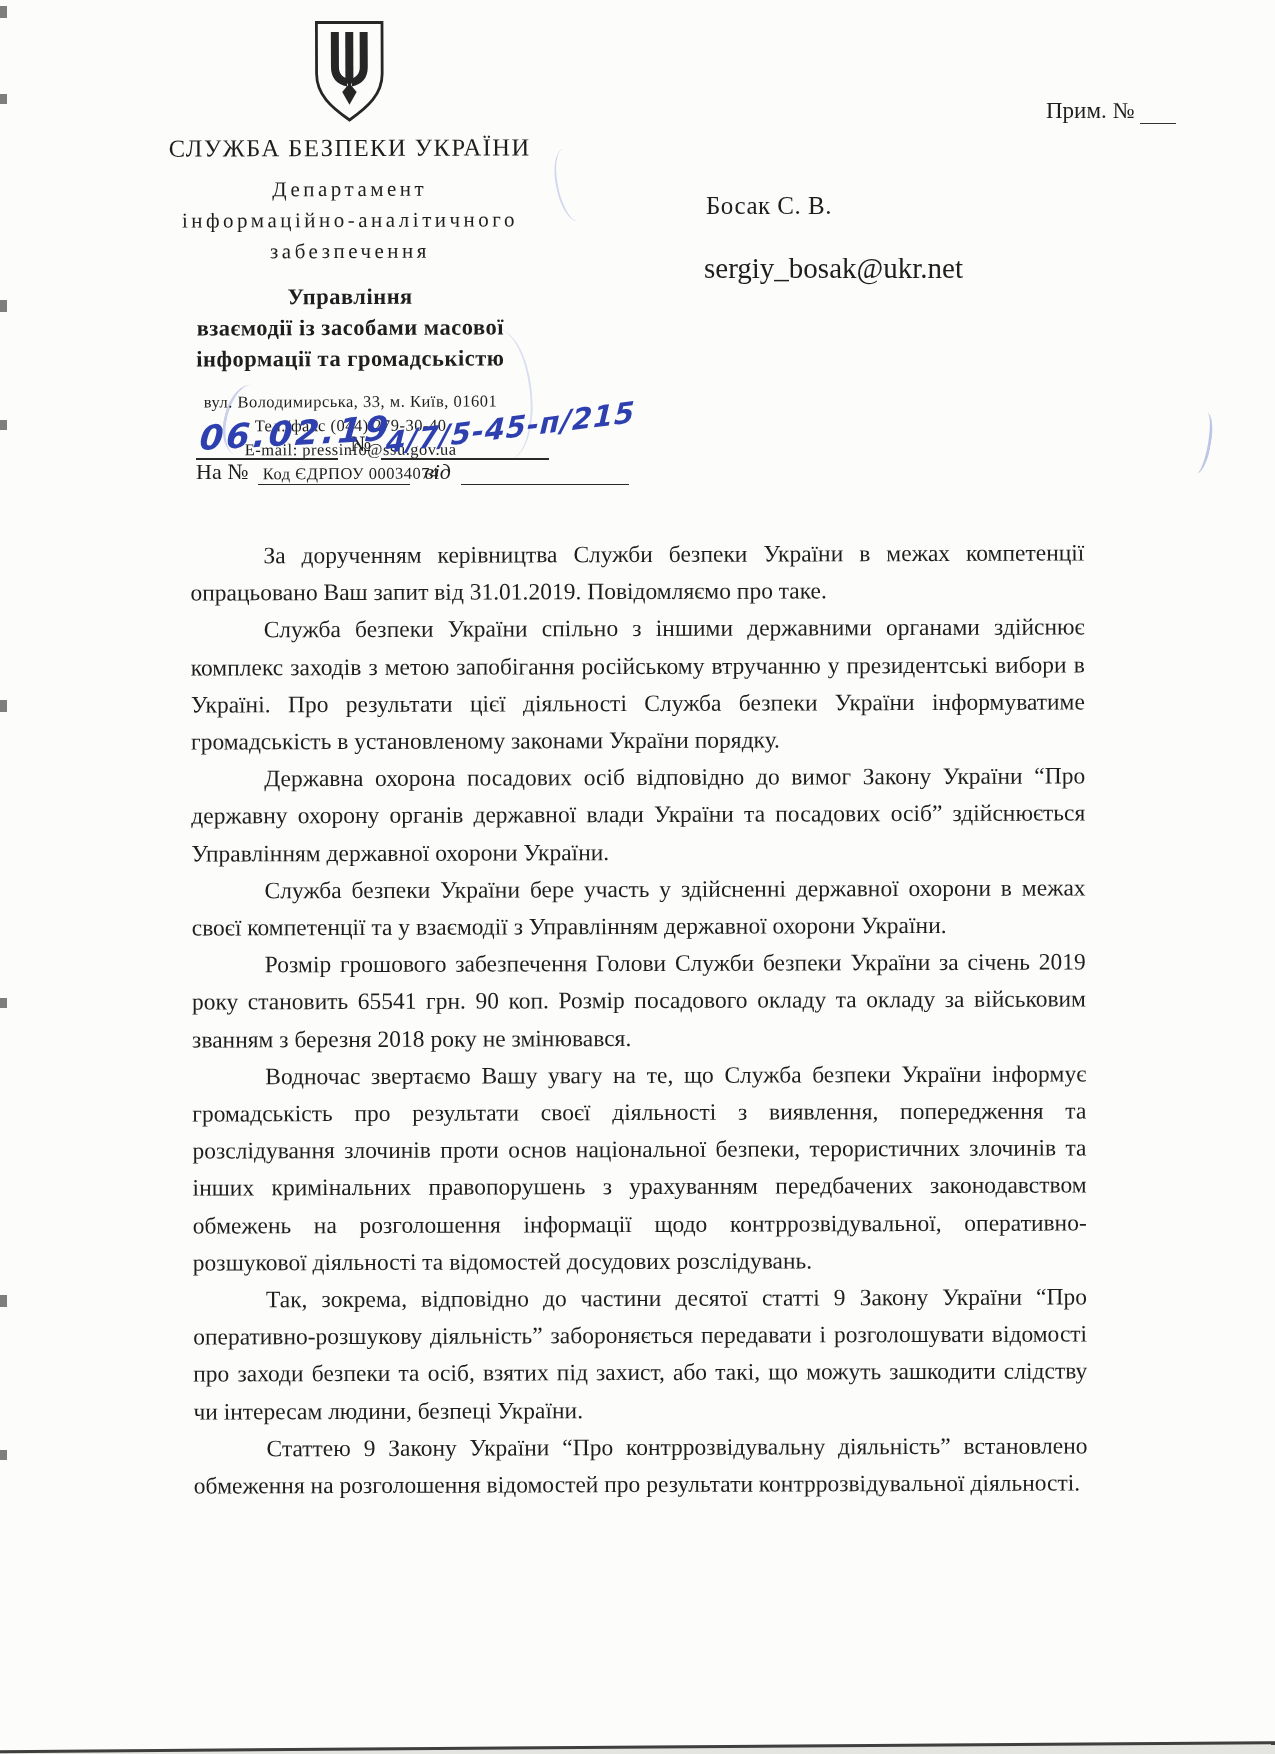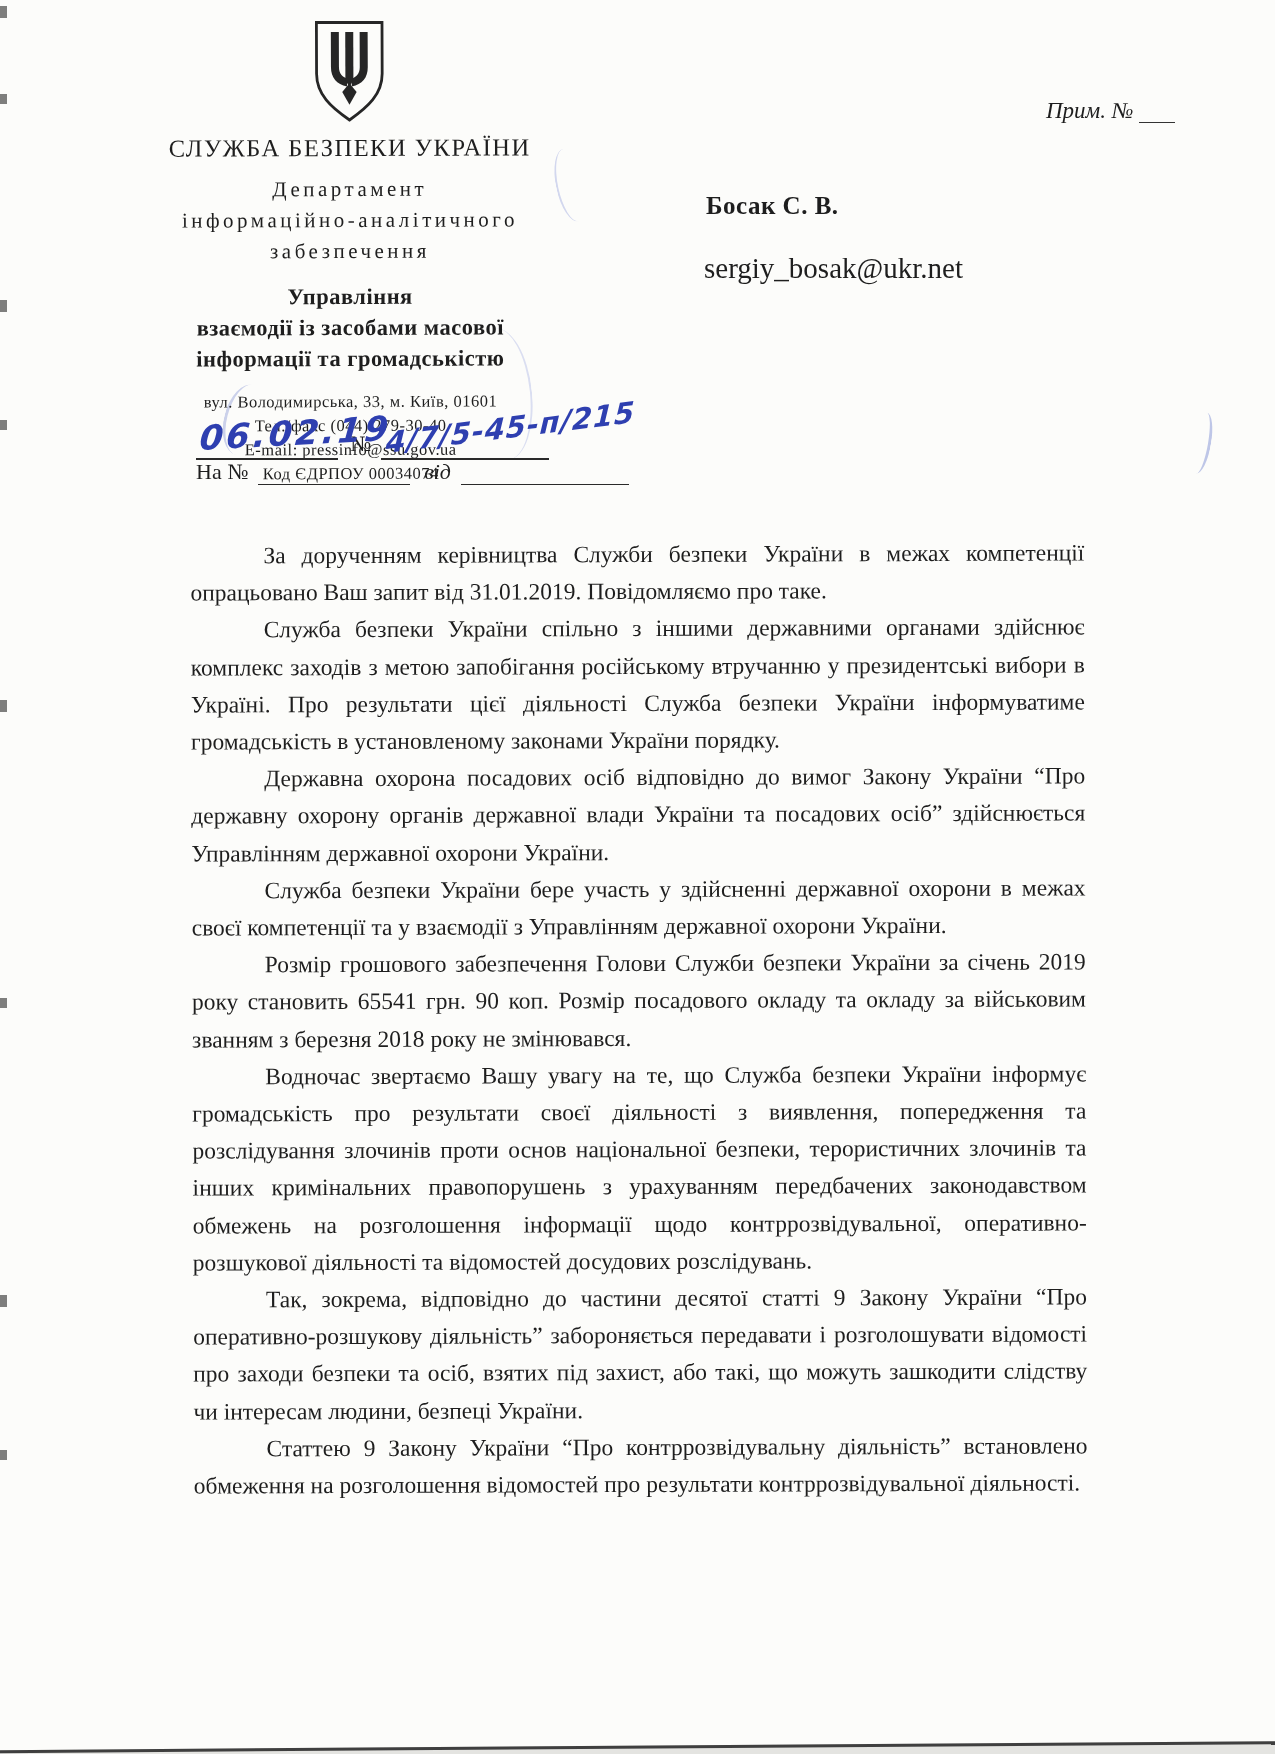--- a/index.html
+++ b/index.html
@@ -45,23 +45,23 @@
     left:4px;bottom:-2px;font-size:29px;letter-spacing:1px;
     transform:rotate(-7deg) skewX(-10deg);transform-origin:left bottom;
   }
   
   .reply-line{position:absolute;left:196px;top:458px;display:flex;align-items:flex-end;font-size:22px;}
   .reply-blank{display:inline-block;height:26px;border-bottom:1.5px solid #2a2a2a;}
   .blank-1{width:152px;margin-left:10px;}
   .blank-2{width:168px;margin-left:10px;}
   .reply-from{margin-left:14px;font-style:italic;}
   
-  .copy-note{position:absolute;left:1046px;top:98px;font-size:23px;display:flex;align-items:flex-start;font-style:italic;}
+  .copy-note{position:absolute;left:1046px;top:98px;font-size:23px;display:flex;align-items:center;}
   .copy-blank{display:inline-block;width:36px;height:24px;border-bottom:1.5px solid #333;margin-left:6px;}
-  .recipient-name{position:absolute;left:706px;top:192px;font-size:25px;font-weight:bold;letter-spacing:0.5px;}
+  .recipient-name{position:absolute;left:706px;top:192px;font-size:25px;font-weight:normal;letter-spacing:0.5px;}
   .recipient-email{position:absolute;left:704px;top:252px;font-size:29px;}
   
   .letter-body{
     position:absolute;left:192px;top:536px;width:894px;
     font-size:23.5px;line-height:37.2px;
     text-align:justify;
     transform:rotate(-0.2deg);
   }
   .letter-body p{margin:0;text-indent:73px;}
   

